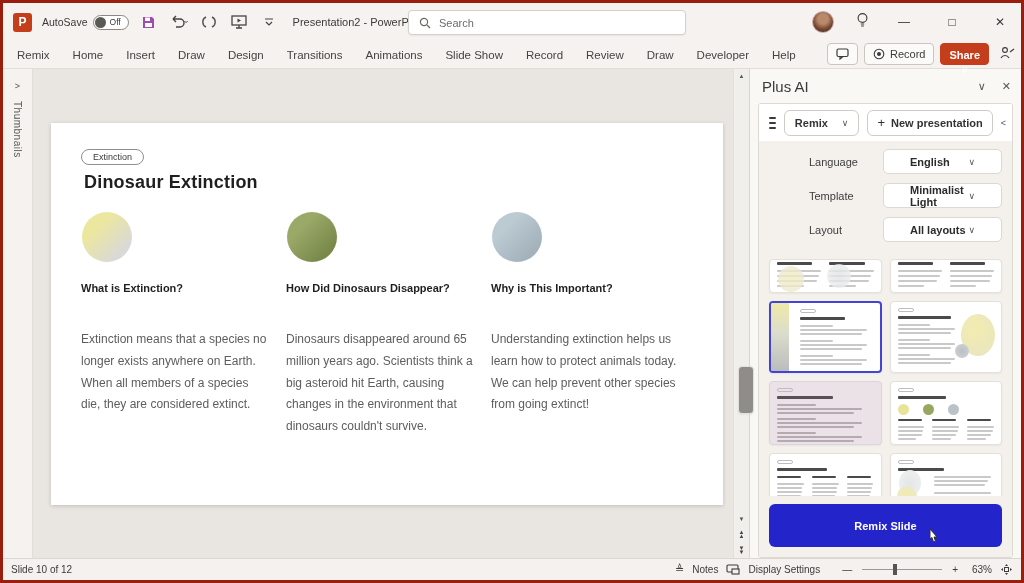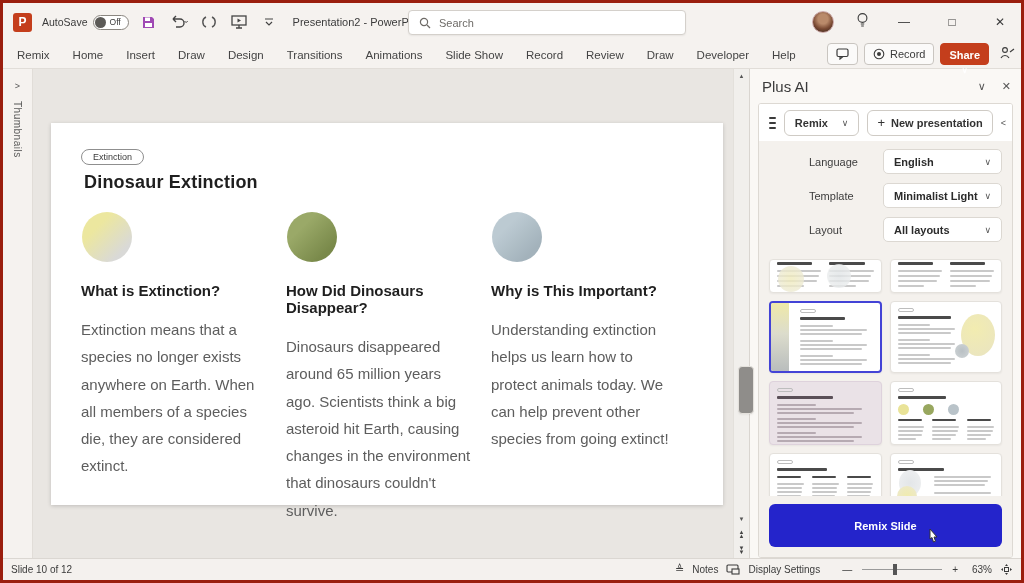--- a/index.html
+++ b/index.html
@@ -34,22 +34,22 @@
   .main { display:flex; height:489px; }
   .rail { width:30px; background:#f5f2ef; border-right:1px solid #e1ddd8; display:flex; flex-direction:column; align-items:center; padding-top:12px; gap:10px; }
   .rail .chev { font-size:9px; color:#555; }
   .rail .vlabel { writing-mode:vertical-rl; font-size:10px; color:#5a5a5a; letter-spacing:.5px; }
   .workspace { flex:1; background:#e9e6e2; position:relative; }
   .slide { position:absolute; left:18px; top:54px; width:672px; height:382px; background:#fff; box-shadow:0 1px 4px rgba(0,0,0,.18); }
   .badge { position:absolute; left:30px; top:26px; border:1px solid #8f8f8f; border-radius:9px; padding:2px 11px; font-size:9px; color:#3a3a3a; }
   .slide-title { position:absolute; left:33px; top:49px; font-size:18px; font-weight:bold; color:#1f1f1f; letter-spacing:.2px; }
   .cols { position:absolute; left:30px; top:85px; display:grid; grid-template-columns:188px 188px 188px; column-gap:17px; }
   .col .circle { width:50px; height:50px; border-radius:50%; margin:4px 0 20px 1px; }
-  .col h3 { font-size:15px; font-weight:bold; color:#1f1f1f; margin-bottom:17px; }
-  .col p { font-size:15px; color:#5d5d5d; line-height:1.82; }
+  .col h3 { font-size:11px; font-weight:bold; color:#1f1f1f; margin-bottom:35px; }
+  .col p { font-size:12px; color:#5d5d5d; line-height:1.82; }
   
   .vscroll { width:16px; background:#f1efec; border-left:1px solid #e3e0db; display:flex; flex-direction:column; align-items:center; position:relative; }
   .vscroll .arr { font-size:6px; color:#555; padding:4px 0; }
   .vscroll .track { flex:1; width:100%; position:relative; }
   .vscroll .thumb { position:absolute; left:4px; top:66%; width:8px; height:48px; background:#8f8d8a; border-radius:4px; }
   .dblbtn { font-size:6px; line-height:4px; color:#444; padding:4px 0; text-align:center; }
   
   .panel { width:272px; background:#faf8f5; border-left:1px solid #d9d5d0; display:flex; flex-direction:column; }
   .panel-header { height:30px; display:flex; align-items:center; padding:4px 10px 0 12px; }
   .panel-title { font-size:15px; color:#3b3b3b; flex:1; }
@@ -58,21 +58,21 @@
   .ptoolbar { height:37px; display:flex; align-items:center; gap:8px; padding:0 6px 0 10px; background:#fff; }
   .menu-ic { display:flex; flex-direction:column; gap:3px; width:18px; }
   .menu-ic i { display:block; height:2px; background:#3b3b3b; border-radius:1px; }
   .selbtn { height:26px; border:1px solid #cfcbc5; border-radius:6px; background:#fff; display:flex; align-items:center; gap:14px; padding:0 10px; font-size:11px; font-weight:bold; color:#333; }
   .selbtn .cv { font-weight:normal; font-size:9px; color:#555; }
   .newbtn { height:26px; border:1px solid #cfcbc5; border-radius:6px; background:#fff; display:flex; align-items:center; gap:6px; padding:0 9px; font-size:11px; font-weight:bold; color:#333; white-space:nowrap; }
   .collapse-h { margin-left:auto; font-size:9px; color:#555; }
   .pfields { background:#f4f1ed; padding:8px 10px 4px 10px; }
   .pfield { display:flex; align-items:center; margin-bottom:9px;margin-left:40px; }
   .pfield .lbl { width:74px; font-size:11px; color:#3c3c3c; }
-  .pfield .dd { flex:1; height:25px; background:#fff; border:1px solid #dcd8d2; border-radius:5px; display:flex; align-items:center; padding:0 10px; font-size:11px; font-weight:bold; color:#2b2b2b; }
+  .pfield .dd { flex:1; height:25px; background:#fff; border:1px solid #dcd8d2; border-radius:5px; display:flex; align-items:center; padding:0 26px; font-size:11px; font-weight:bold; color:#2b2b2b; }
   .pfield .dd .cv { margin-left:auto; font-weight:normal; font-size:9px; color:#555; }
   .pgrid { flex:1; background:#f4f1ed; padding:4px 10px 6px 10px; display:grid; grid-template-columns:1fr 1fr; gap:8px; overflow:hidden;
            grid-template-rows:34px 72px 64px 60px; }
   .thumb { background:#fff; border:1px solid #e4e1dc; border-radius:4px; box-shadow:0 1px 2px rgba(0,0,0,.05); position:relative; overflow:hidden; padding:6px 7px; }
   .thumb.cut { padding-top:0; }
   .thumb.sel { border:2px solid #4343d6; }
   .thumb.pink { background:#eae2e7; border-color:#ded2dc; }
   .tpill { width:16px; height:4px; border:1px solid #bdbdbd; border-radius:2px; margin-bottom:4px; }
   .ttitle { height:3px; background:#4a4a4a; border-radius:1px; margin-bottom:5px; }
   .tline { height:2px; background:#c9c9c9; border-radius:1px; margin-bottom:3px; }

